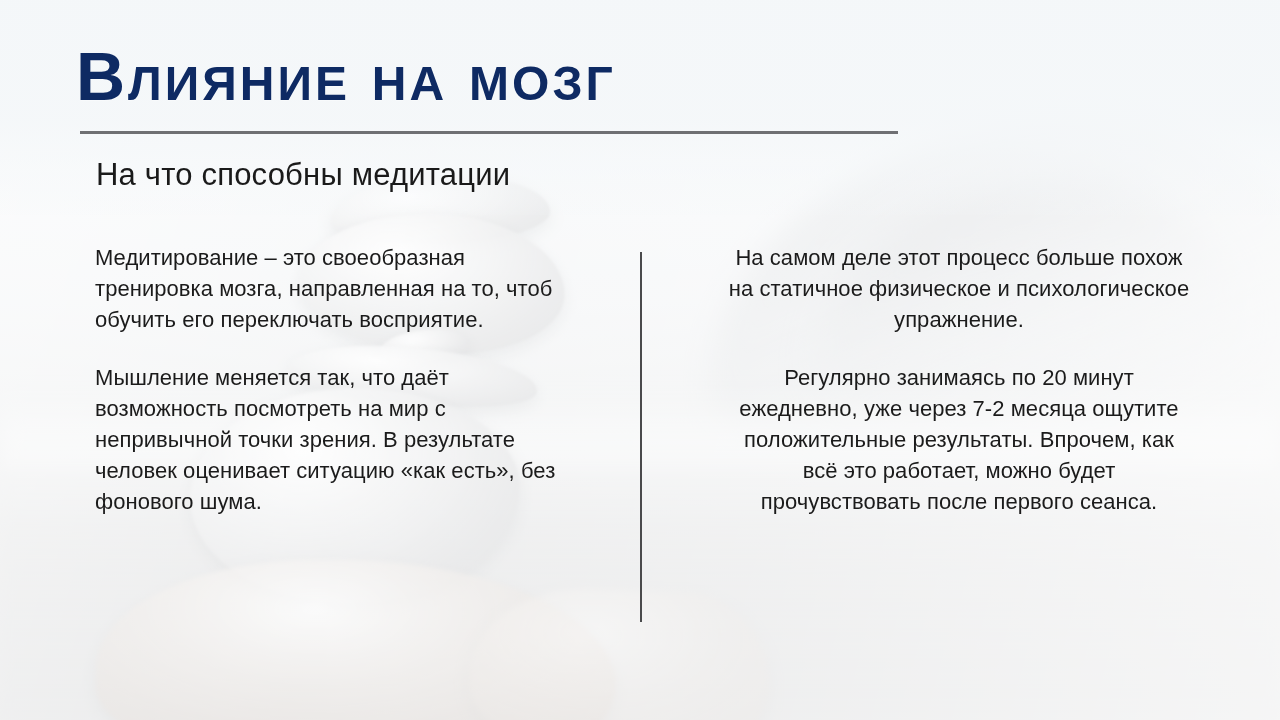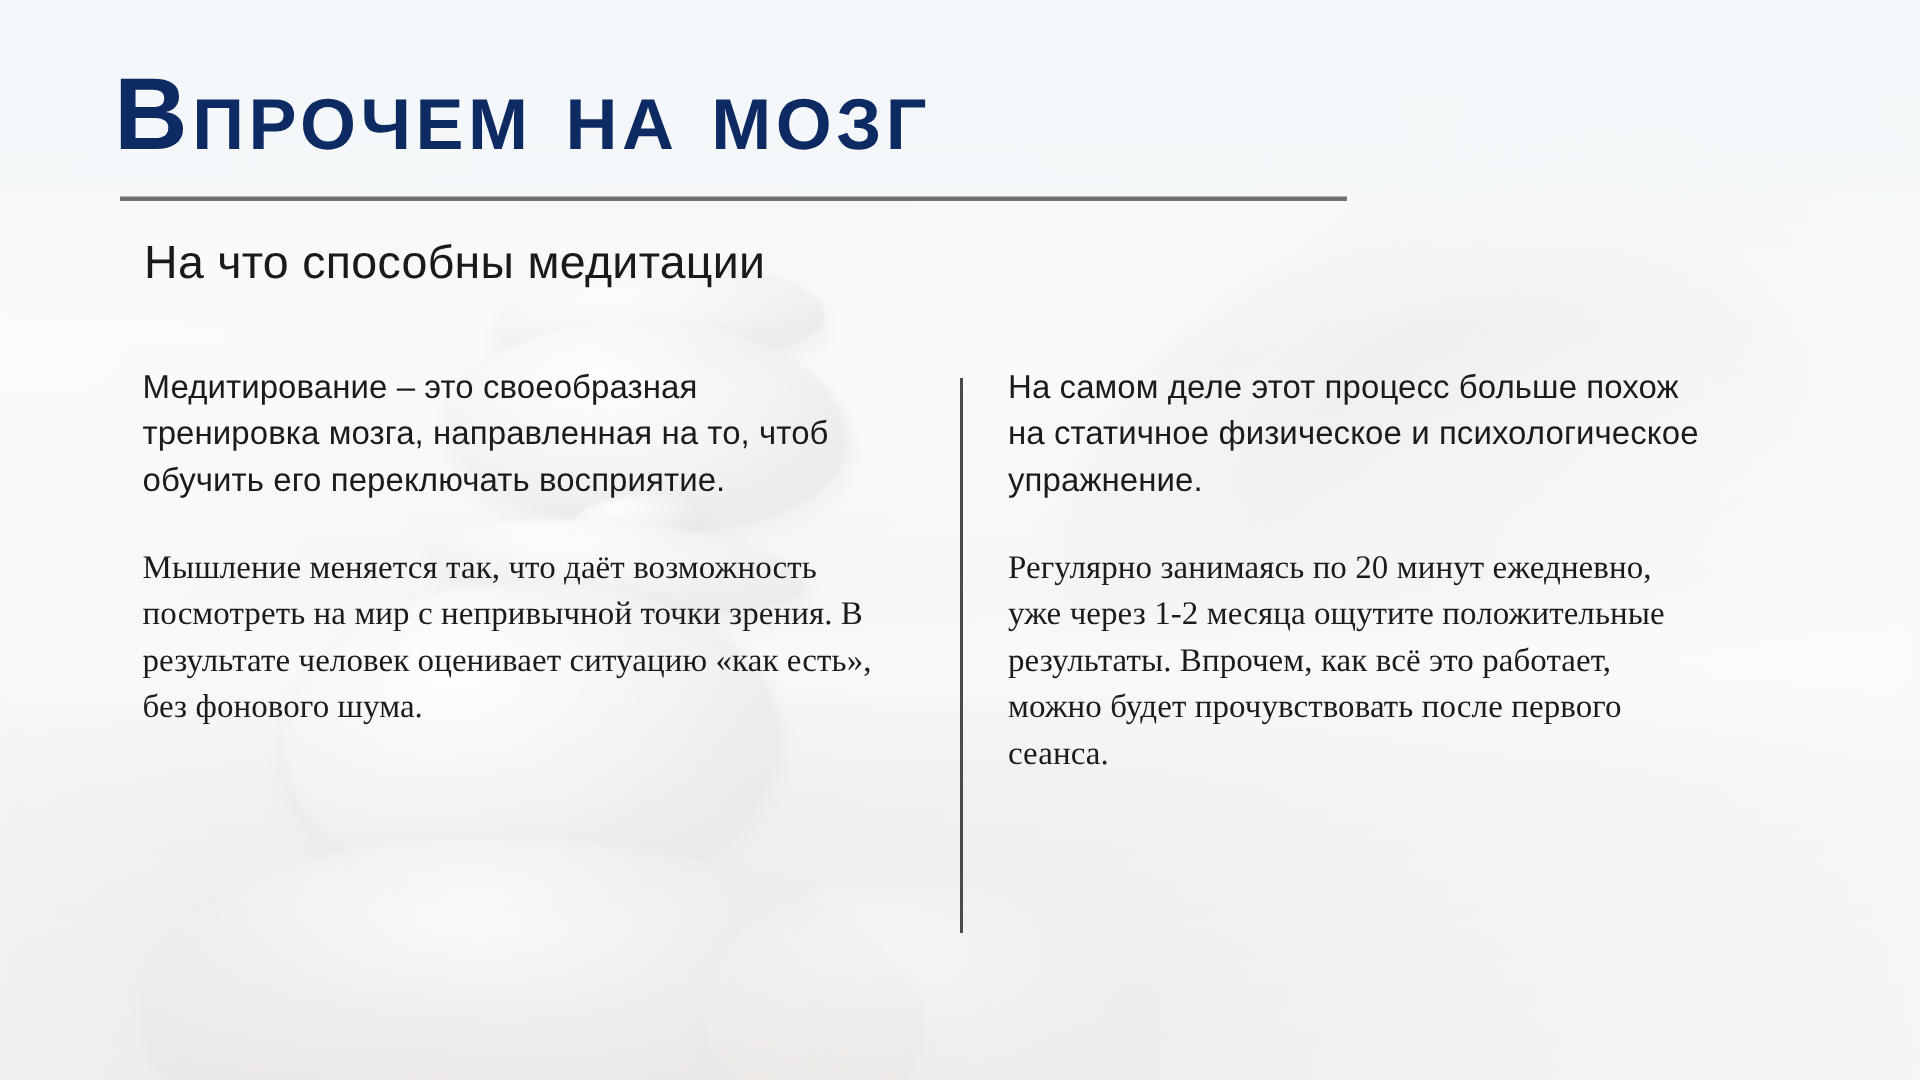--- a/index.html
+++ b/index.html
@@ -182,30 +182,30 @@
     left: 0;
     top: 243px;
     width: 1280px;
   }
 
   .col {
     position: absolute;
     top: 0;
   }
   .col-left  { left: 95px;  width: 490px; }
-  .col-right { left: 672px; width: 470px; }
+  .col-right { left: 724px; width: 470px; text-align: center; }
 
   .col p {
     margin: 0 0 28px 0;
     font-size: 22px;
     line-height: 1.40;
     color: #1b1b1b;
     letter-spacing: .05px;
   }
-  .col p:last-child { margin-bottom: 0; font-family: Liberation Serif, serif; }
+  .col p:last-child { margin-bottom: 0; }
 
   .col-divider {
     position: absolute;
     left: 640px;
     top: 252px;
     width: 2px;
     height: 370px;
     background: #4a4a4c;
   }
 </style>
@@ -230,35 +230,35 @@
       <div class="stone s6"></div>
       <div class="stone s7"></div>
     </div>
 
     <div class="bg-veil"></div>
     <div class="bg-veil-top"></div>
   </div>
 
   <div class="content">
 
-    <h1 class="slide-title">Впрочем на мозг</h1>
+    <h1 class="slide-title">Влияние на мозг</h1>
 
     <div class="title-rule"></div>
 
     <h2 class="slide-subtitle">На что способны медитации</h2>
 
     <div class="col-divider"></div>
 
     <div class="columns">
 
       <div class="col col-left">
         <p>Медитирование – это своеобразная тренировка мозга, направленная на то, чтоб обучить его переключать восприятие.</p>
         <p>Мышление меняется так, что даёт возможность посмотреть на мир с непривычной точки зрения. В результате человек оценивает ситуацию «как есть», без фонового шума.</p>
       </div>
 
       <div class="col col-right">
         <p>На самом деле этот процесс больше похож на статичное физическое и психологическое упражнение.</p>
-        <p>Регулярно занимаясь по 20 минут ежедневно, уже через 1-2 месяца ощутите положительные результаты. Впрочем, как всё это работает, можно будет прочувствовать после первого сеанса.</p>
+        <p>Регулярно занимаясь по 20 минут ежедневно, уже через 7-2 месяца ощутите положительные результаты. Впрочем, как всё это работает, можно будет прочувствовать после первого сеанса.</p>
       </div>
 
     </div>
   </div>
 </div>
 
 </body></html>

